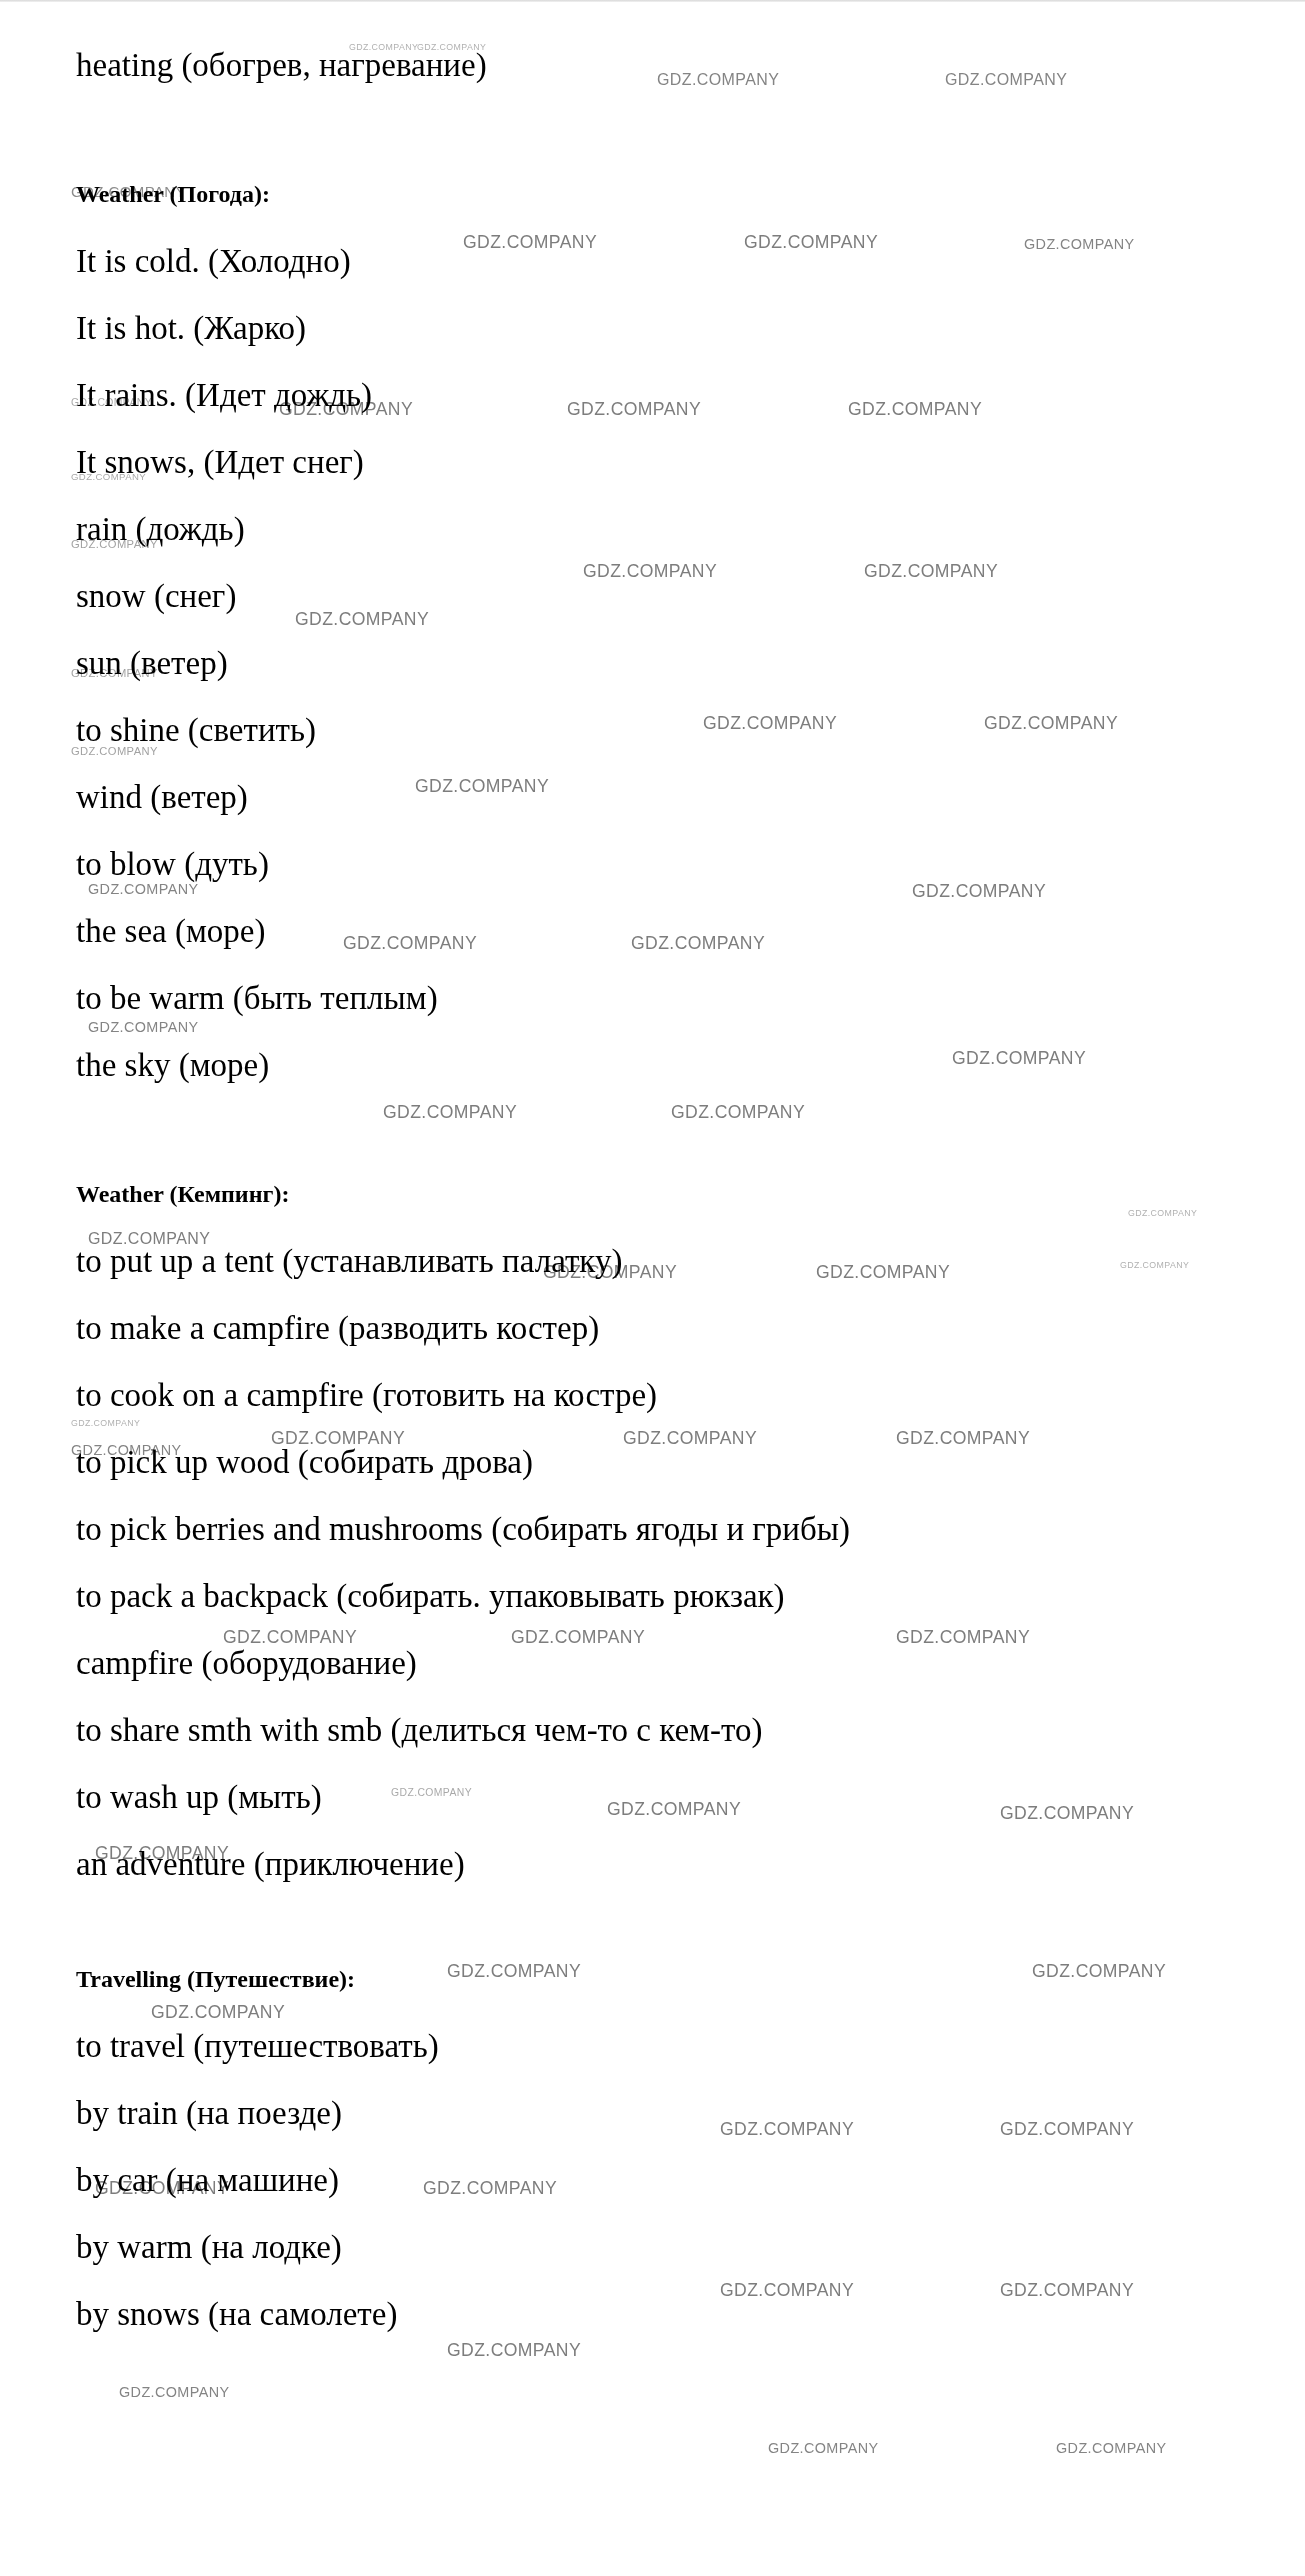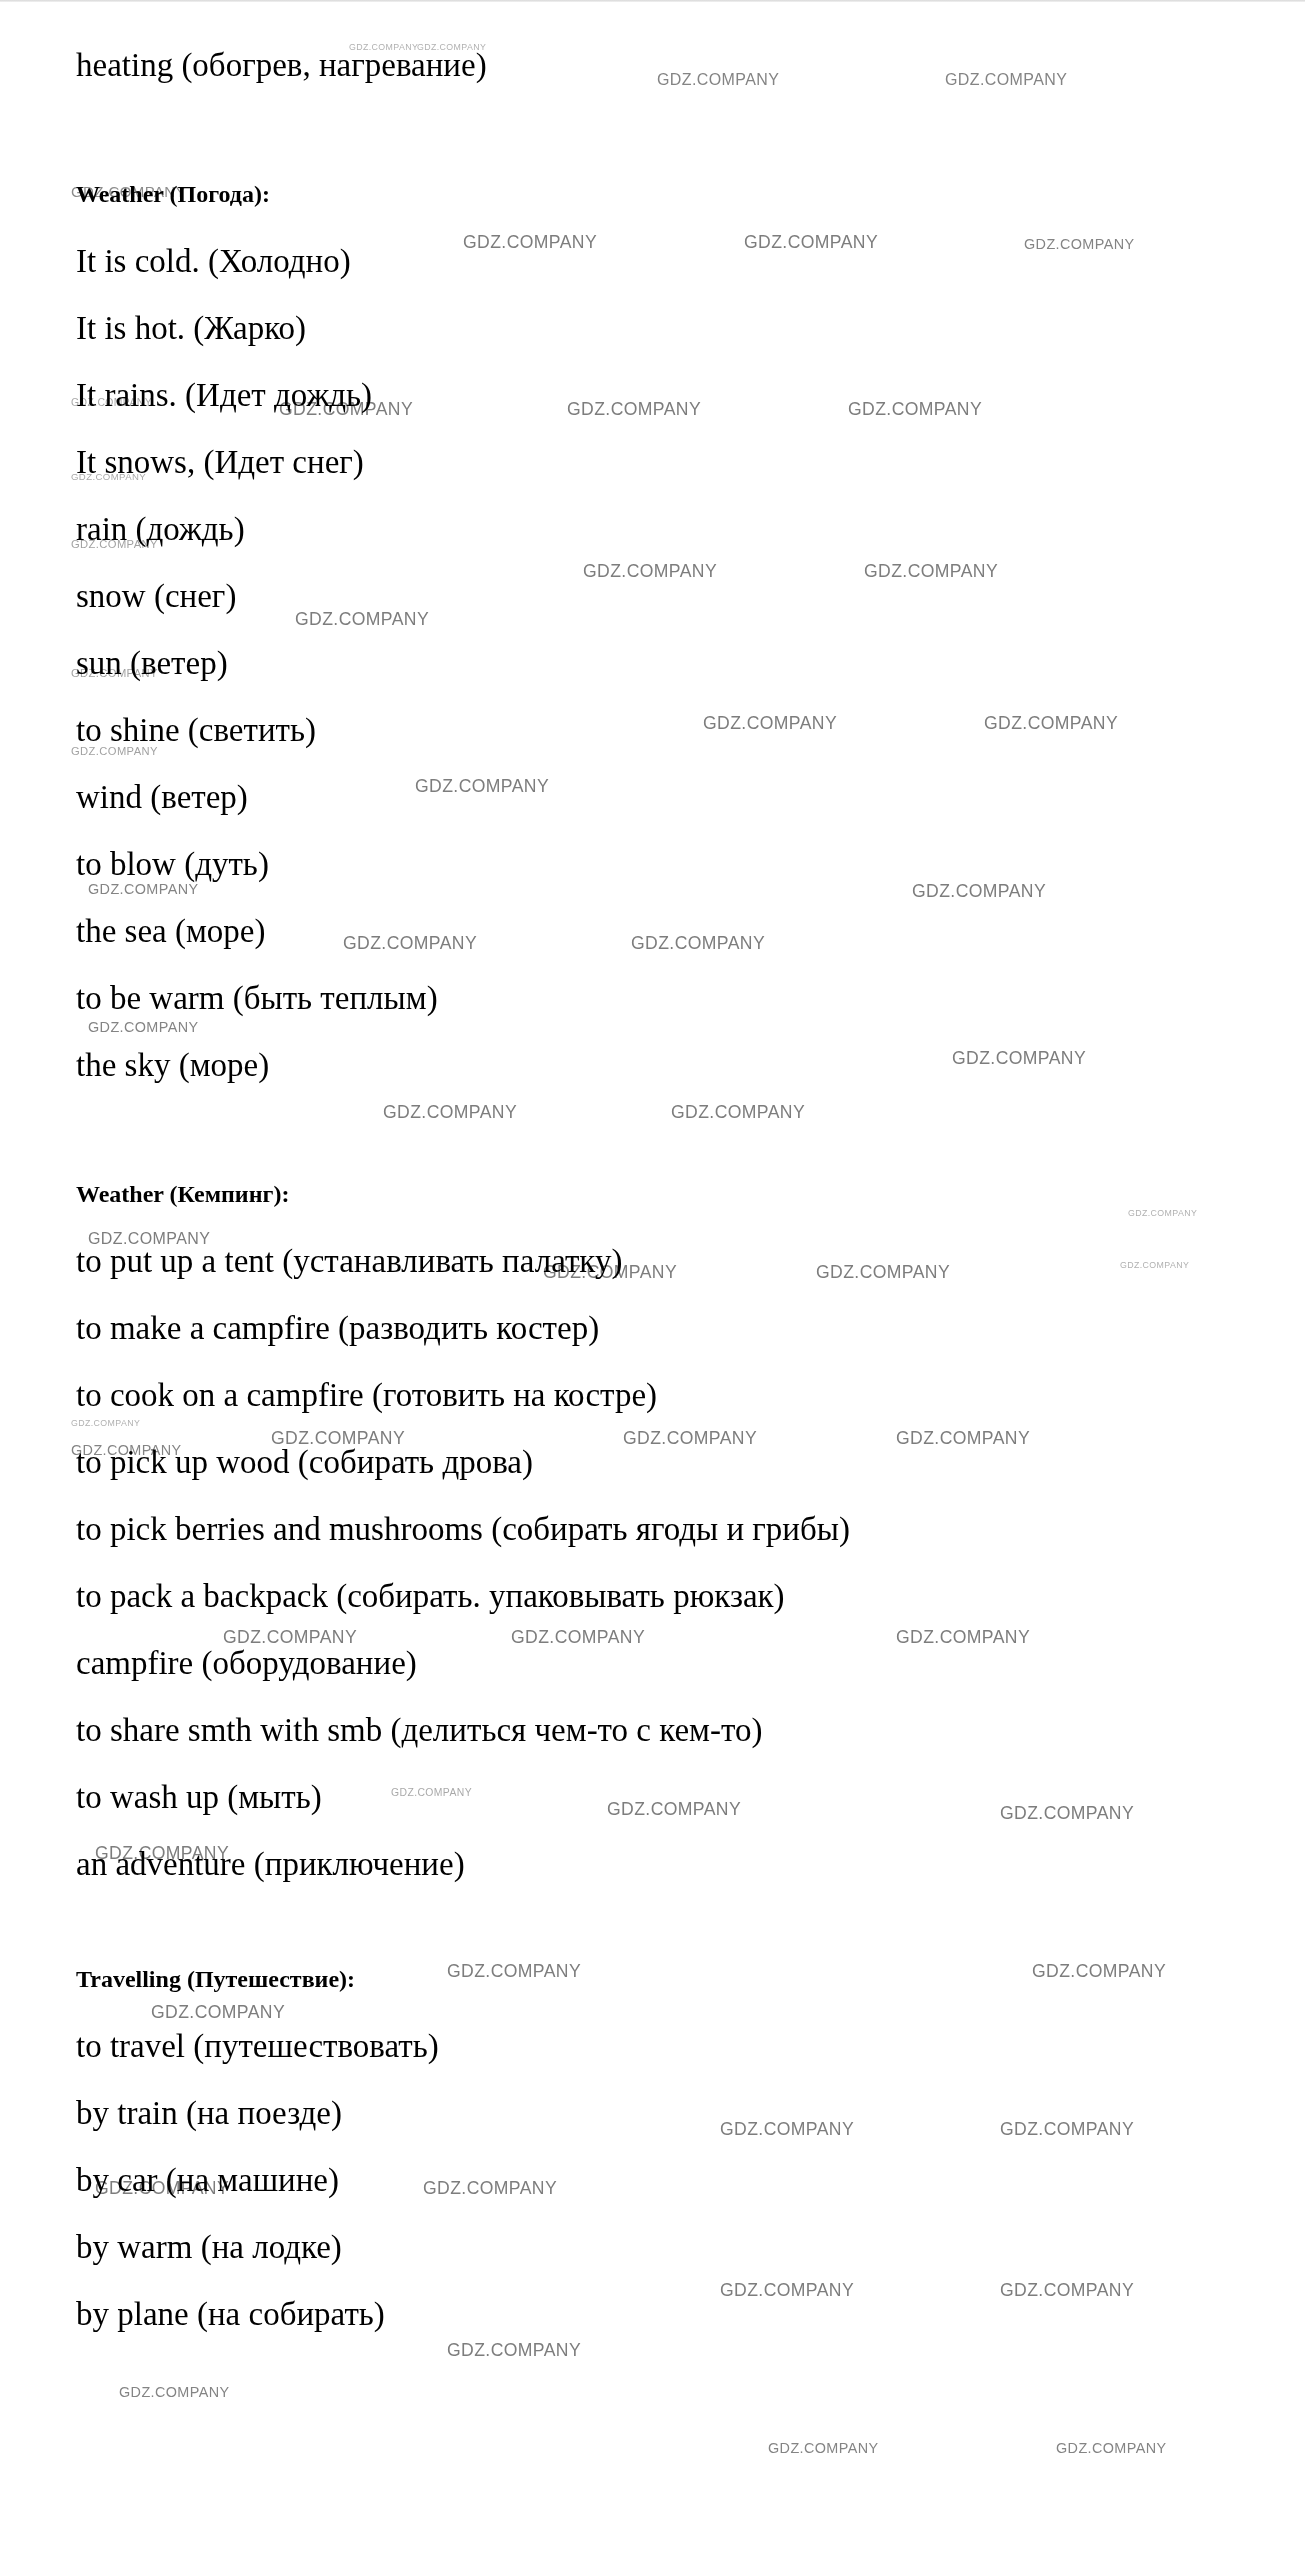--- a/index.html
+++ b/index.html
@@ -95,21 +95,21 @@
       <div class="line">campfire (оборудование)</div>
       <div class="line">to share smth with smb (делиться чем-то с кем-то)</div>
       <div class="line">to wash up (мыть)</div>
       <div class="line">an adventure (приключение)</div>
       <div class="gap-med"></div>
       <div class="heading">Travelling (Путешествие):</div>
       <div class="line">to travel (путешествовать)</div>
       <div class="line">by train (на поезде)</div>
       <div class="line">by car (на машине)</div>
       <div class="line">by warm (на лодке)</div>
-      <div class="line">by plane (на собирать)</div>
+      <div class="line">by snows (на самолете)</div>
     </div>
   <div id="watermark-layer">
       <div class="wm" style="left: 349px; top: 42px; font-size: 8.8px; opacity: 0.55;">GDZ.COMPANY</div>
       <div class="wm" style="left: 417px; top: 42px; font-size: 8.8px; opacity: 0.55;">GDZ.COMPANY</div>
       <div class="wm" style="left: 657px; top: 71px; font-size: 16px; opacity: 0.85;">GDZ.COMPANY</div>
       <div class="wm" style="left: 945px; top: 71px; font-size: 16px; opacity: 0.85;">GDZ.COMPANY</div>
       <div class="wm" style="left: 71px; top: 183px; font-size: 15px; opacity: 0.8;">GDZ.COMPANY</div>
       <div class="wm" style="left: 463px; top: 232px; font-size: 17.6px; opacity: 0.9;">GDZ.COMPANY</div>
       <div class="wm" style="left: 744px; top: 232px; font-size: 17.6px; opacity: 0.9;">GDZ.COMPANY</div>
       <div class="wm" style="left: 1024px; top: 236px; font-size: 14.4px; opacity: 0.85;">GDZ.COMPANY</div>

